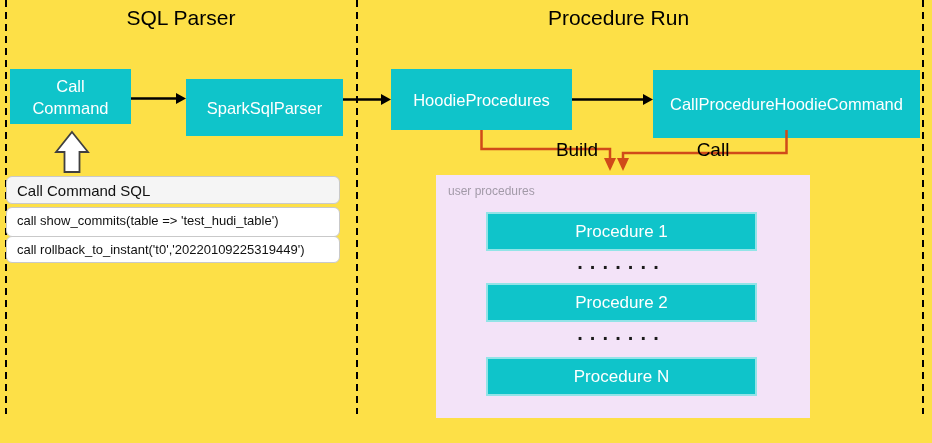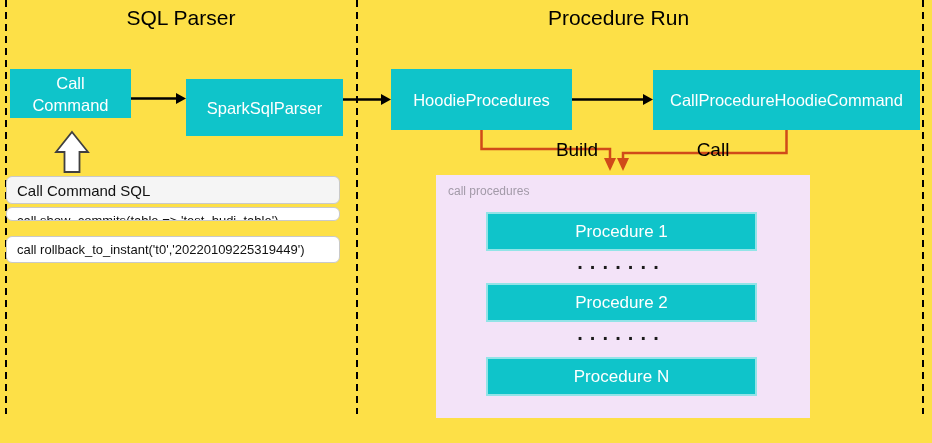--- a/index.html
+++ b/index.html
@@ -25,21 +25,21 @@
     position:absolute; top:128px; height:20px; line-height:20px;
     width:80px; text-align:center; font-size:19px; color:#000;margin-top:12px;
   }
   .sql-list-box {
     position:absolute; left:6px; width:334px; box-sizing:border-box;
     border:1px solid var(--list-border, #c9c9c9); border-radius:6px;
     background:#fff; color:#111; padding-left:10px; overflow:hidden; white-space:nowrap;
   }
   .sql-header { top:176px; height:28px; line-height:27px; font-size:15px;
     background:var(--list-header-bg, #f5f5f5); }
-  .sql-row1 { top:207px; height:14px; line-height:25px; font-size:13px; }
+  .sql-row1 { top:207px; height:30px; line-height:25px; font-size:13px; }
   .sql-row2 { top:236px; height:27px; line-height:26px; font-size:13px; }
   .user-procedures {
     position:absolute; left:436px; top:175px; width:374px; height:243px;
     background:var(--lavender, #f3e3f8);
   }
   .user-procedures-label {
     position:absolute; left:12px; top:9px; font-size:12px;
     color:var(--muted-label, #a29aa8);
   }
   .proc {
@@ -59,24 +59,24 @@
 
 <div class="canvas">
 
   <div class="vline" style="left:5px"></div>
   <div class="vline" style="left:356px"></div>
   <div class="vline" style="left:922px"></div>
 
   <div class="section-title" style="left:5px;width:352px">SQL Parser</div>
   <div class="section-title" style="left:336px;width:565px">Procedure Run</div>
 
-  <div class="node" style="left:10px;top:69px;width:121px;height:49px;padding:0 14px;box-sizing:border-box">Call Command</div>
+  <div class="node" style="left:10px;top:69px;width:121px;height:55px;padding:0 14px;box-sizing:border-box">Call Command</div>
   <div class="node" style="left:186px;top:79px;width:157px;height:57px">SparkSqlParser</div>
   <div class="node" style="left:391px;top:69px;width:181px;height:61px">HoodieProcedures</div>
-  <div class="node" style="left:653px;top:70px;width:267px;height:60px">CallProcedureHoodieCommand</div>
+  <div class="node" style="left:653px;top:70px;width:267px;height:68px">CallProcedureHoodieCommand</div>
 
   <svg class="svg-overlay" width="932" height="443" viewBox="0 0 932 443">
 
     <g>
       <line x1="131" y1="98.5" x2="176" y2="98.5" stroke="#000" stroke-width="2.5"></line>
       <polygon points="176,93 186,98.5 176,104" fill="#000"></polygon>
     </g>
     <g>
       <line x1="343" y1="99.5" x2="381" y2="99.5" stroke="#000" stroke-width="2.5"></line>
       <polygon points="381,94 391,99.5 381,105" fill="#000"></polygon>
@@ -99,21 +99,21 @@
   </svg>
 
   <div class="edge-label" style="left:537px">Build</div>
   <div class="edge-label" style="left:673px">Call</div>
 
   <div class="sql-list-box sql-header">Call Command SQL</div>
   <div class="sql-list-box sql-row1">call show_commits(table =&gt; 'test_hudi_table')</div>
   <div class="sql-list-box sql-row2">call rollback_to_instant('t0','20220109225319449')</div>
 
   <div class="user-procedures">
-    <div class="user-procedures-label">call procedures</div>
+    <div class="user-procedures-label">user procedures</div>
     <div class="proc" style="top:37px">Procedure 1</div>
     <div class="dots" style="top:81px">·······</div>
     <div class="proc" style="top:108px">Procedure 2</div>
     <div class="dots" style="top:152px">·······</div>
     <div class="proc" style="top:182px">Procedure N</div>
   </div>
 
 </div>
 
 </body></html>

